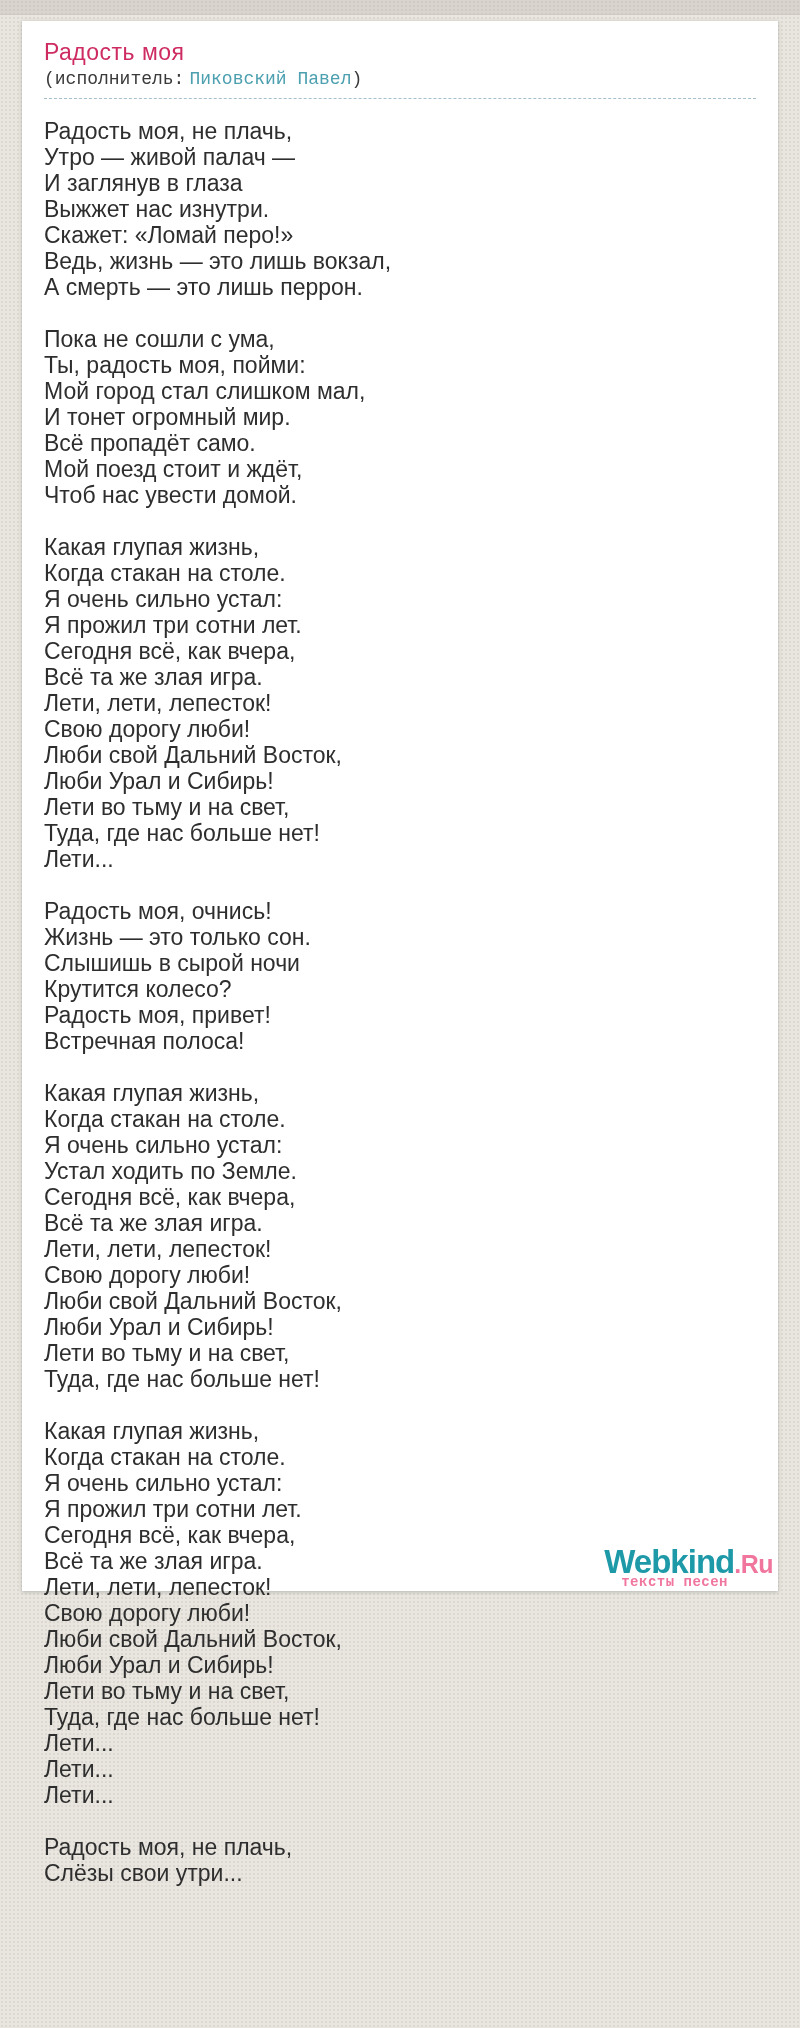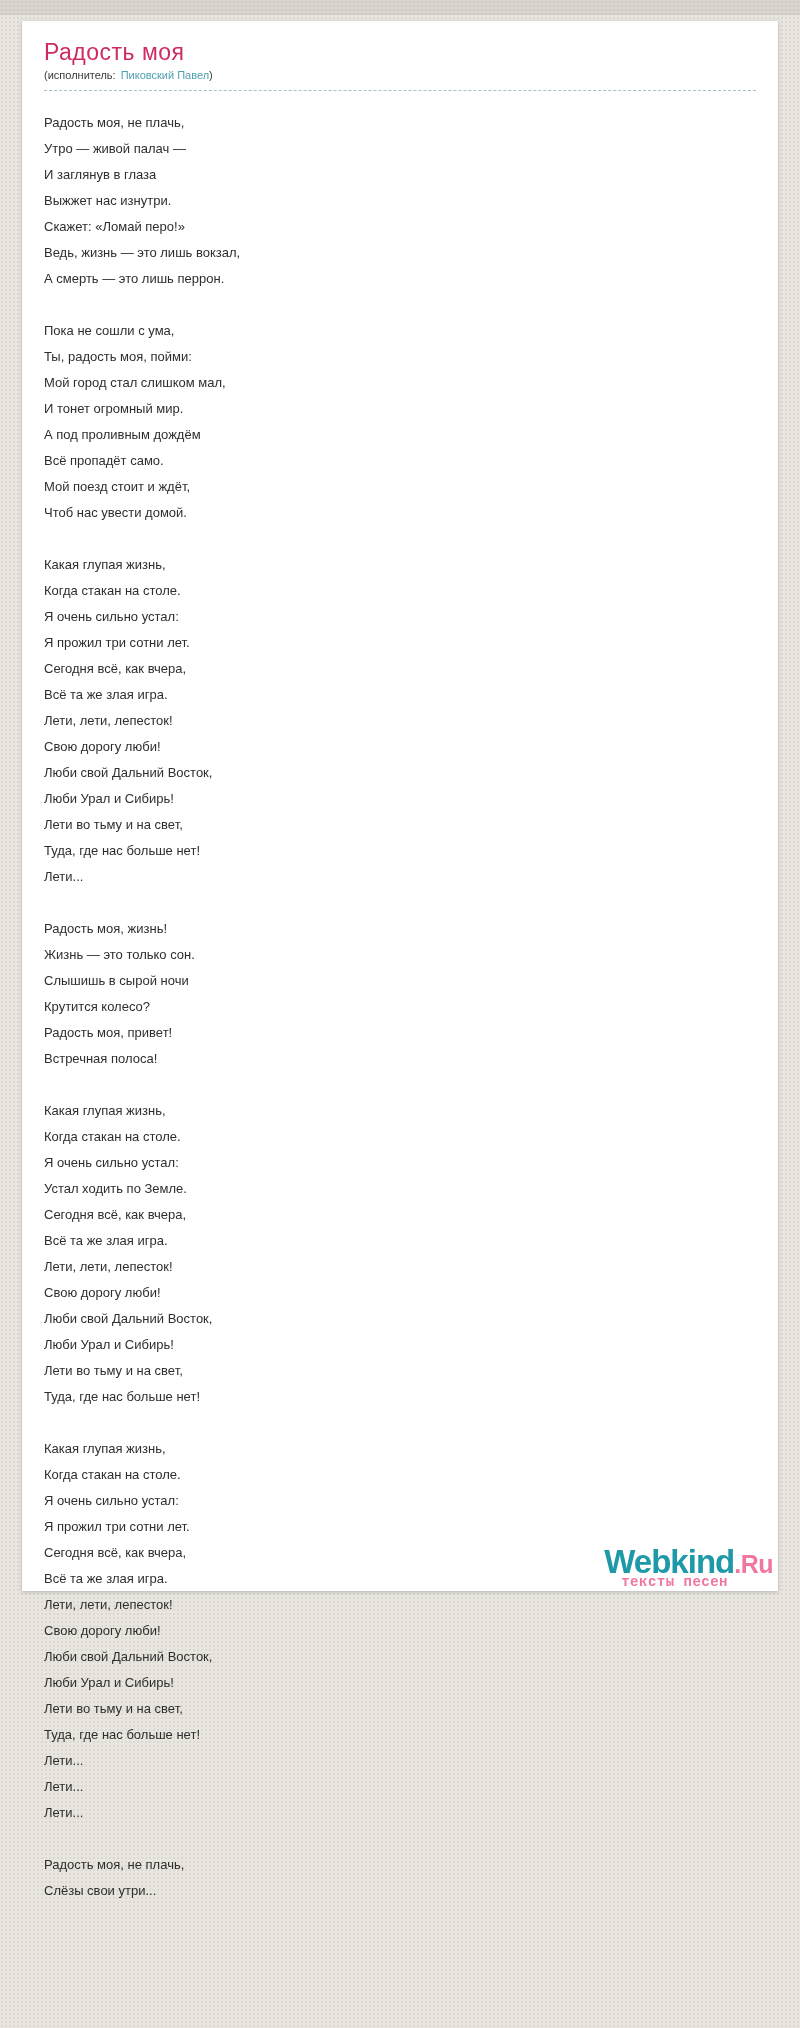--- a/index.html
+++ b/index.html
@@ -31,29 +31,30 @@
     background:#ffffff;
     box-shadow:0 1px 4px rgba(0,0,0,.22);
     padding:16px 22px 4px 22px;
   }
   .page-title{
     font-size:23px;font-weight:400;letter-spacing:.5px;
     line-height:30px;color:var(--c-title);
   }
   .artist-line{
     margin-top:2px;padding-bottom:9px;
-    font-size:11px;color:#3a3a3a;
+    font-size:18px;color:#3a3a3a;
     border-bottom:1px dashed var(--c-dash);
+    font-family:Liberation Mono, monospace;
   }
   .artist-link{
     color:var(--c-link);text-decoration:none;margin-left:5px;cursor:pointer;
   }
   .lyrics{
     margin-top:19px;
-    font-size:13px;line-height:26px;color:var(--c-text);
+    font-size:23px;line-height:26px;color:var(--c-text);
   }
   .stanza{margin:0 0 26px 0;}
   .stanza .line{display:block;}
   .logo{
     position:absolute;right:5px;bottom:1px;
     text-align:right;text-decoration:none;display:block;cursor:pointer;
   }
   .logo-main{
     font-size:33px;font-weight:700;letter-spacing:-1px;
     color:var(--c-logo-teal);
@@ -88,42 +89,41 @@
         <span class="line">Выжжет нас изнутри.</span>
         <span class="line">Скажет: «Ломай перо!»</span>
         <span class="line">Ведь, жизнь — это лишь вокзал,</span>
         <span class="line">А смерть — это лишь перрон.</span>
       </p>
       <p class="stanza">
         <span class="line">Пока не сошли с ума,</span>
         <span class="line">Ты, радость моя, пойми:</span>
         <span class="line">Мой город стал слишком мал,</span>
         <span class="line">И тонет огромный мир.</span>
-        <span class="line">А под проливным дождём</span>
         <span class="line">Всё пропадёт само.</span>
         <span class="line">Мой поезд стоит и ждёт,</span>
         <span class="line">Чтоб нас увести домой.</span>
       </p>
       <p class="stanza">
         <span class="line">Какая глупая жизнь,</span>
         <span class="line">Когда стакан на столе.</span>
         <span class="line">Я очень сильно устал:</span>
         <span class="line">Я прожил три сотни лет.</span>
         <span class="line">Сегодня всё, как вчера,</span>
         <span class="line">Всё та же злая игра.</span>
         <span class="line">Лети, лети, лепесток!</span>
         <span class="line">Свою дорогу люби!</span>
         <span class="line">Люби свой Дальний Восток,</span>
         <span class="line">Люби Урал и Сибирь!</span>
         <span class="line">Лети во тьму и на свет,</span>
         <span class="line">Туда, где нас больше нет!</span>
         <span class="line">Лети...</span>
       </p>
       <p class="stanza">
-        <span class="line">Радость моя, жизнь!</span>
+        <span class="line">Радость моя, очнись!</span>
         <span class="line">Жизнь — это только сон.</span>
         <span class="line">Слышишь в сырой ночи</span>
         <span class="line">Крутится колесо?</span>
         <span class="line">Радость моя, привет!</span>
         <span class="line">Встречная полоса!</span>
       </p>
       <p class="stanza">
         <span class="line">Какая глупая жизнь,</span>
         <span class="line">Когда стакан на столе.</span>
         <span class="line">Я очень сильно устал:</span>

